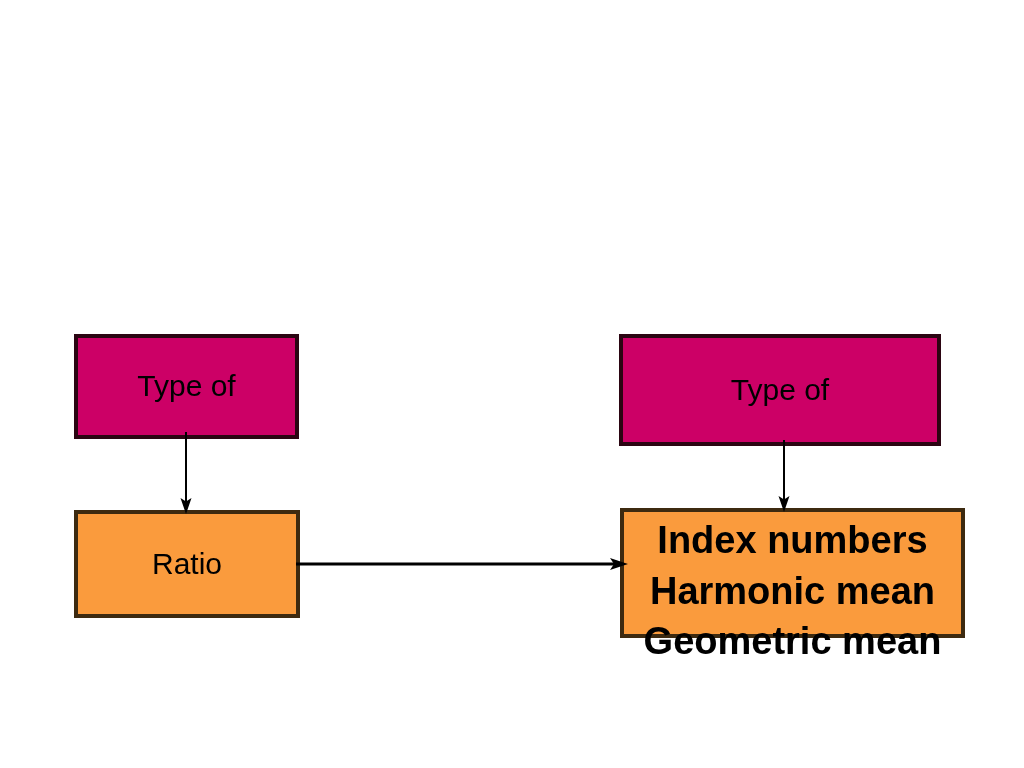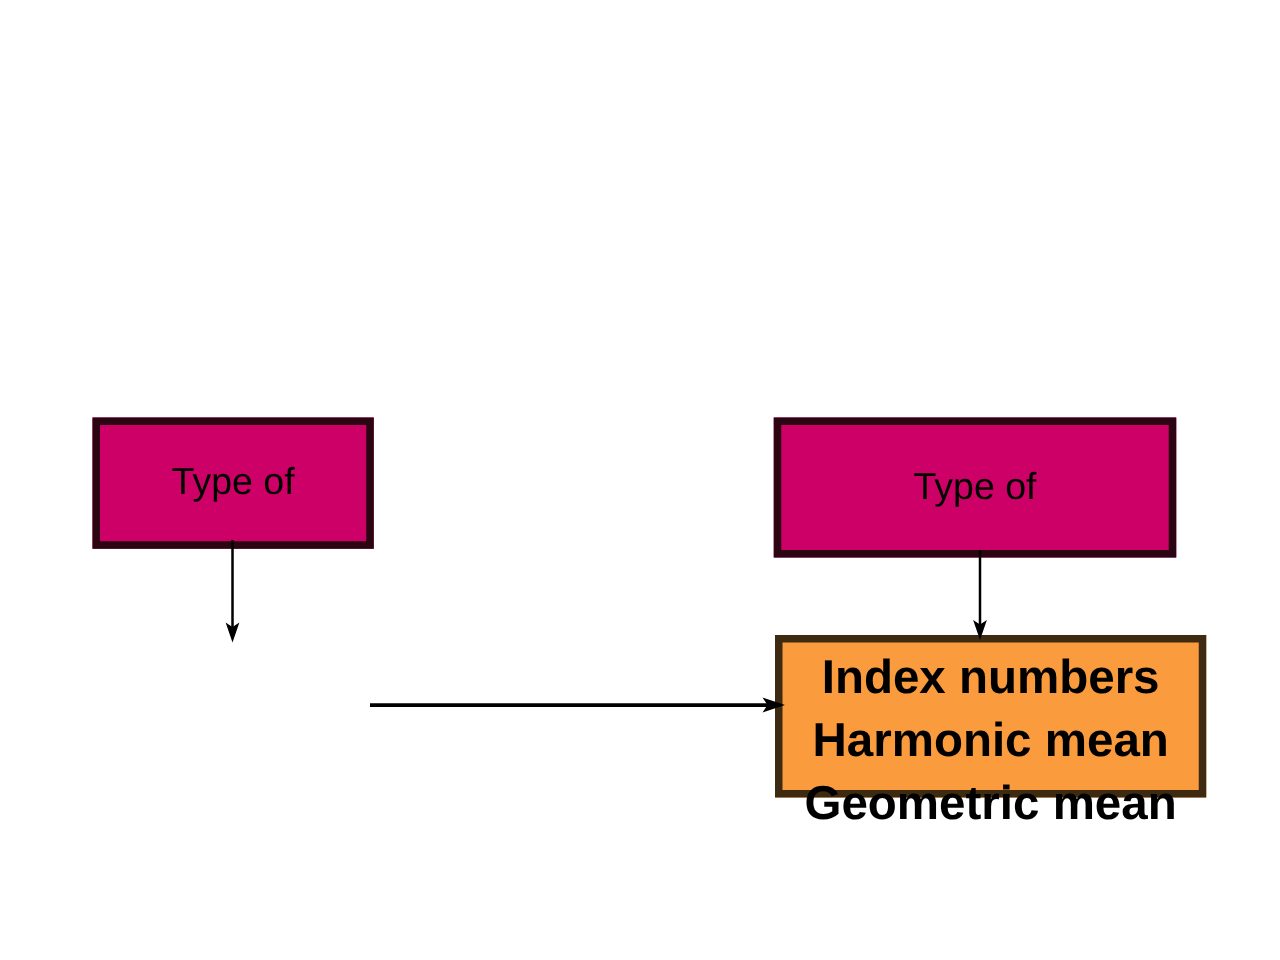--- a/index.html
+++ b/index.html
@@ -16,21 +16,21 @@
   #canvas {
     position: relative;
     width: 1024px;
     height: 768px;
     background: #ffffff;
   }
 
   .node {
     position: absolute;
     box-sizing: border-box;
-    border: 6px solid #22c55e;
+    border: 4px solid #22c55e;
     display: flex;
     flex-direction: column;
     align-items: center;
     justify-content: center;
     color: #000000;
     line-height: 1.08;
     white-space: nowrap;
   }
   .node .line {
     display: block;
@@ -84,20 +84,23 @@
 </style>
 </head>
 <body>
 
 <div id="canvas">
 
   <div class="node node--magenta" id="node-type-of-measurement">
     <span class="line">Type of</span>
   </div>
 
+  <div class="node node--orange" id="node-ratio">
+    <span class="line">Ratio</span>
+  </div>
 
   <div class="node node--magenta" id="node-type-of-descriptive-analysis">
     <span class="line">Type of</span>
   </div>
 
   <div class="node node--orange" id="node-measures">
     <span class="line">Index numbers</span>
     <span class="line">Harmonic mean</span>
     <span class="line">Geometric mean</span>
   </div>

